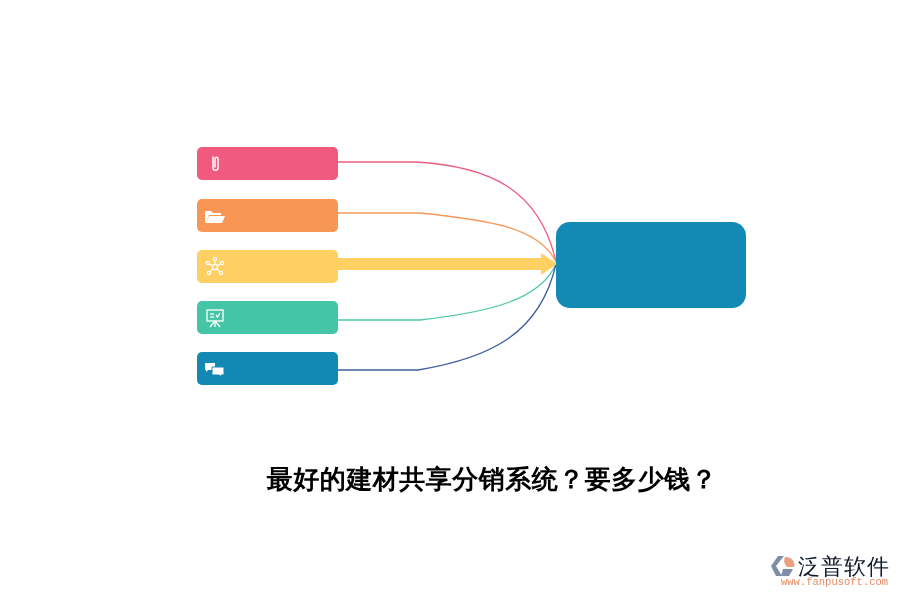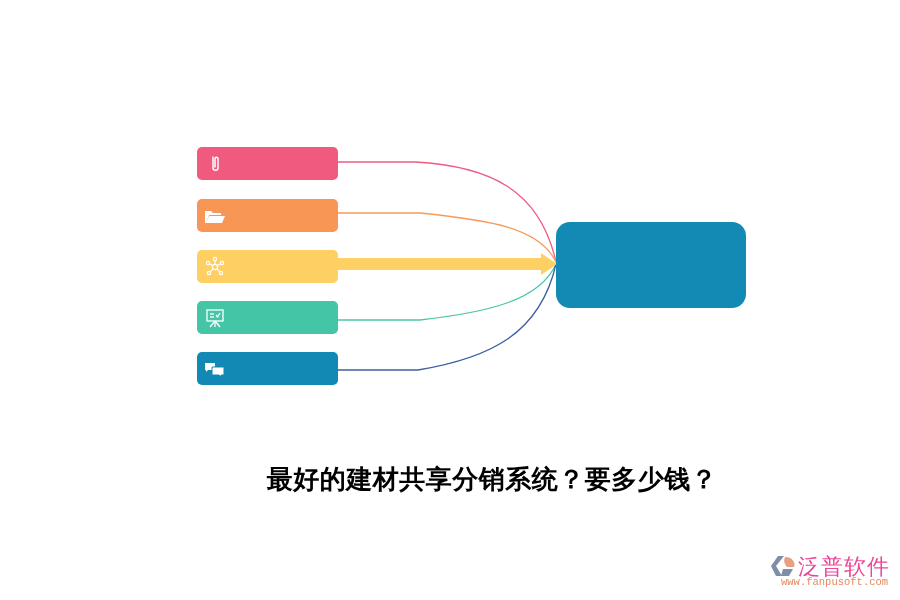--- a/index.html
+++ b/index.html
@@ -17,21 +17,21 @@
       position: absolute; left: 556px; top: 222px; width: 190px; height: 86px;
       border-radius: 14px; background: #128ab3;
     }
     .title {
       position: absolute; left: 0; width: 984px; top: 462px; text-align: center;
       font-family: "DejaVu Sans", sans-serif; font-weight: bold; font-size: 26px;
       color: #000000; letter-spacing: 0.5px;
     }
     .logo { position: absolute; left: 768px; top: 552px; width: 130px; height: 36px; }
     .logo-cn {
-      position: absolute; left: 30px; top: 0px; font-size: 22px; color: #ec4899;
+      position: absolute; left: 30px; top: 0px; font-size: 22px; color: #0f172a;
       font-family: "DejaVu Sans", sans-serif; letter-spacing: 1px; white-space: nowrap;
     }
     .logo-url {
       position: absolute; left: 5px; top: 24px; font-size: 10.5px; color: #e48a62;
       font-family: Liberation Mono, monospace; white-space: nowrap; margin-left: 8px;
     }
     .logo-mark { position: absolute; left: 2px; top: 2px; width: 28px; height: 24px; }
   </style>
 </head>
 <body>

